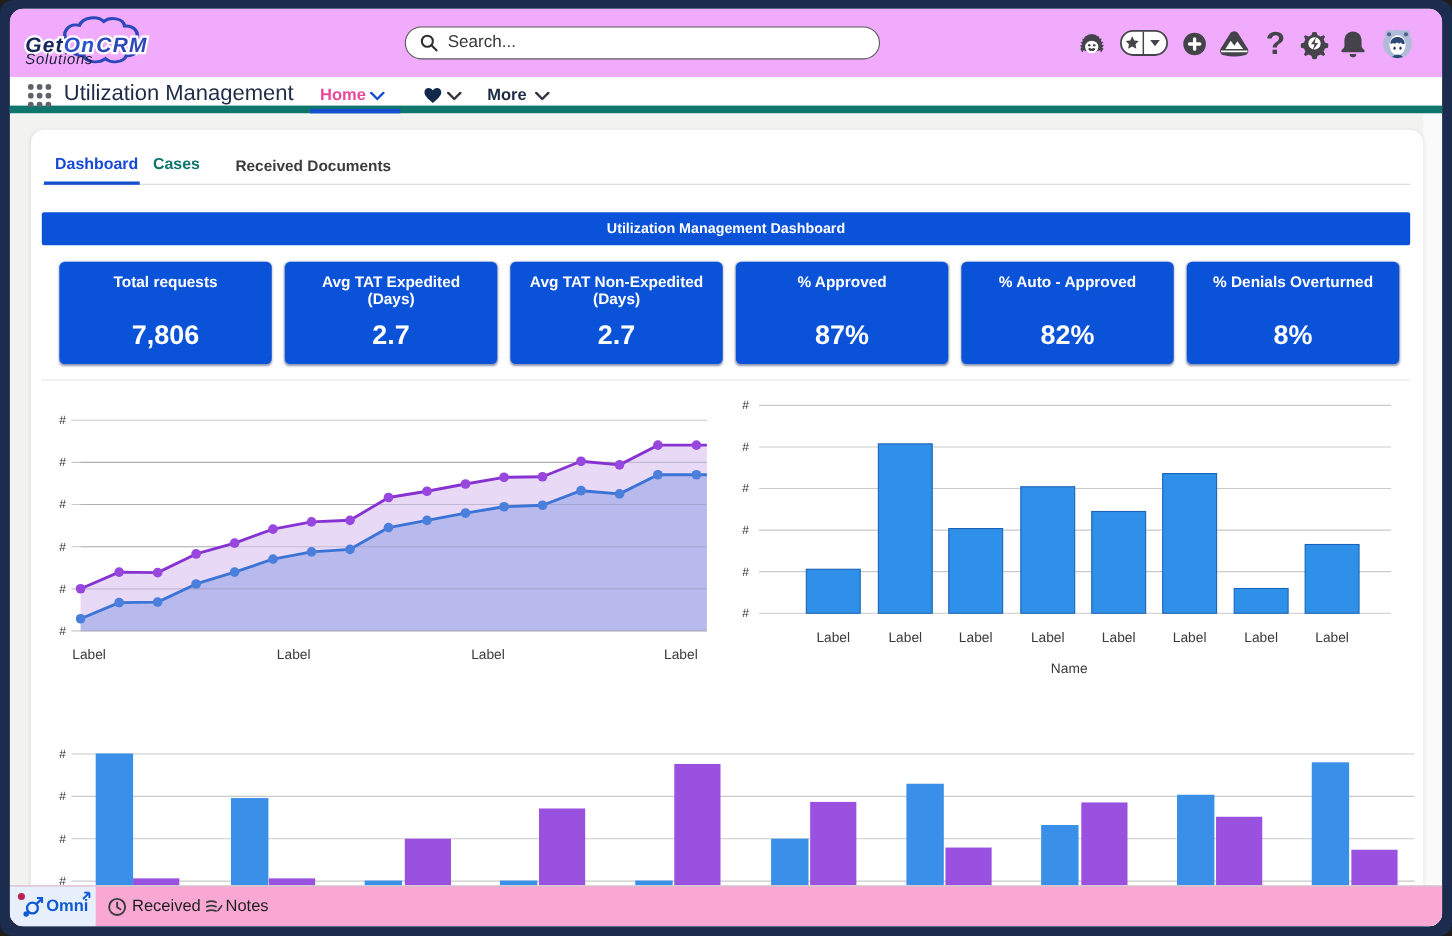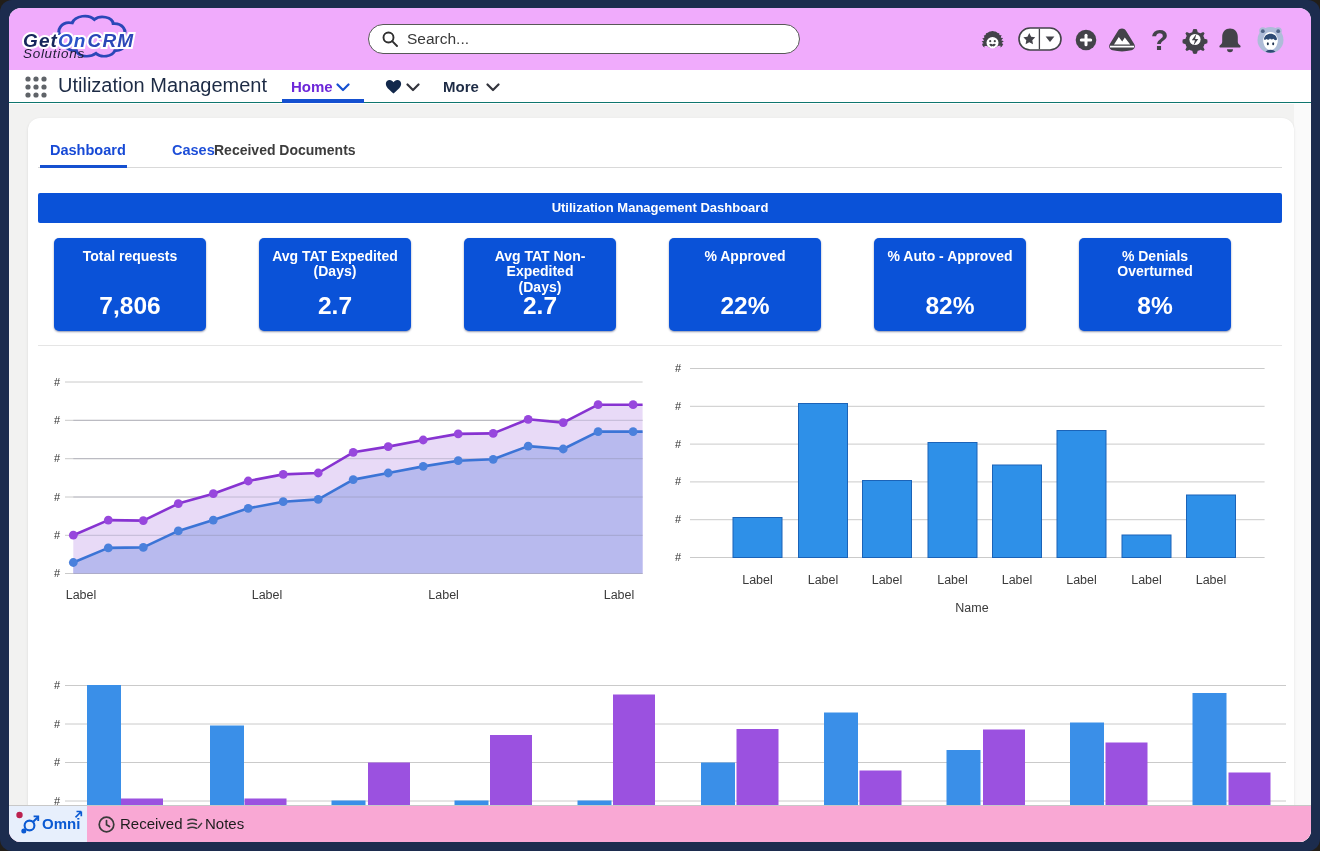--- a/index.html
+++ b/index.html
@@ -2,21 +2,21 @@
 <html><head>
 <meta charset="utf-8">
 <style>
   * { margin:0; padding:0; box-sizing:border-box; }
   html,body { width:1320px; height:851px; overflow:hidden; }
   body { background:#221e19; font-family:"Liberation Sans", sans-serif; position:relative; }
   .frame { position:absolute; left:0; top:0; width:1320px; height:851px; background:#1c2c4e; border-radius:12px; }
   .window { position:absolute; left:9px; top:8px; width:1302px; height:834px; background:#fff; border-radius:12px; overflow:hidden; }
   
   .header { position:absolute; left:0; top:0; width:100%; height:68px; background:#f0abfc; border-bottom:1px solid #ececec; }
-  .navbar { position:absolute; left:0; top:62px; width:100%; height:33px; background:#fff; border-bottom:1px solid #0f766e; }
+  .navbar { position:absolute; left:0; top:62px; width:100%; height:33px; background:#fff; border-bottom:7px solid #0f766e; }
   .content { position:absolute; left:0; top:96px; width:100%; height:738px; background:#f2f2f1; }
   .card { position:absolute; left:19px; top:13.5px; width:1266px; height:700px; background:#fff; border-radius:12px; box-shadow:0 1px 3px rgba(0,0,0,.1); }
   
   .footer { position:absolute; left:0; bottom:0; width:100%; height:37px; background:#f9a8d4; border-top:1px solid #c8c8c8; }
 </style>
 </head>
 <body>
 <div class="frame"></div>
 <div class="window">
   <div class="header" id="hdr">
@@ -102,21 +102,21 @@
           <circle cx="20" cy="4" r="2.6"></circle>
         <circle cx="4" cy="12" r="2.6"></circle>
           <circle cx="12" cy="12" r="2.6"></circle>
           <circle cx="20" cy="12" r="2.6"></circle>
         <circle cx="4" cy="20" r="2.6"></circle>
           <circle cx="12" cy="20" r="2.6"></circle>
           <circle cx="20" cy="20" r="2.6"></circle>
       </g>
     </svg>
     <span style="position:absolute;left:49px;top:4px;font-size:20px;color:#1d2b45;">Utilization Management</span>
-    <span style="position:absolute;left:282px;top:8px;font-size:15px;font-weight:bold;color:#6d28d9;">Home</span>
+    <span style="position:absolute;left:282px;top:8px;font-size:15px;font-weight:bold;color:#ec4899;">Home</span>
     <svg width="14" height="9" viewBox="0 0 14 9" style="position:absolute;left:327px;top:13px;">
         <path d="M1.5 1.5 L7 7 L12.5 1.5" fill="none" stroke="#1550d0" stroke-width="2.2" stroke-linecap="round" stroke-linejoin="round"></path>
       </svg>
     <div style="position:absolute;left:273px;top:29px;width:82px;height:4px;background:#1550d0;"></div>
     <svg width="17" height="15.5" viewBox="0 0 20 18" style="position:absolute;left:376px;top:9px;">
         <path d="M10 17 C4 12 1 9 1 5.5 C1 2.8 3 1 5.5 1 C7.4 1 9.2 2.2 10 3.8 C10.8 2.2 12.6 1 14.5 1 C17 1 19 2.8 19 5.5 C19 9 16 12 10 17 z" fill="#12284b"></path>
       </svg>
     <svg width="14" height="9" viewBox="0 0 14 9" style="position:absolute;left:397px;top:13px;">
         <path d="M1.5 1.5 L7 7 L12.5 1.5" fill="none" stroke="#33343d" stroke-width="2.2" stroke-linecap="round" stroke-linejoin="round"></path>
       </svg>
@@ -125,46 +125,46 @@
         <path d="M1.5 1.5 L7 7 L12.5 1.5" fill="none" stroke="#33343d" stroke-width="2.2" stroke-linecap="round" stroke-linejoin="round"></path>
       </svg>
   </div>
   <div class="content">
       <div style="position:absolute;right:0;top:0;width:17px;height:100%;background:#fafafa;"></div>
     <div class="card" id="card">
 
       <div style="position:absolute;left:10px;top:0;width:1244px;height:50px;border-bottom:1px solid #d9d9d9;"></div>
       <span style="position:absolute;left:22px;top:24px;font-size:14.5px;font-weight:bold;color:#1649d6;">Dashboard</span>
       <div style="position:absolute;left:12px;top:47px;width:87px;height:3px;background:#1550d0;"></div>
-      <span style="position:absolute;left:111px;top:24px;font-size:14.5px;font-weight:bold;color:#1d4ed8;margin-left:33px;">Cases</span>
+      <span style="position:absolute;left:111px;top:24px;font-size:14.5px;font-weight:bold;color:#0f766e;">Cases</span>
       <span style="position:absolute;left:186px;top:24px;font-size:14px;font-weight:bold;color:#3c3c3c;">Received Documents</span>
 
       <div style="position:absolute;left:10px;top:75px;width:1244px;height:30.5px;background:#0a52d8;border-radius:2px;color:#fff;font-size:13px;font-weight:bold;text-align:center;line-height:30.5px;">Utilization Management Dashboard</div>
 
       <div id="kpis" style="position:absolute;left:26px;top:120.5px;width:1230px;height:93px;">
         <style>
-          .kpi { position:absolute; top:0; width:152px; height:93px; background:#0a52d8; border-radius:5px; color:#fff; text-align:center; box-shadow:0 1px 2px rgba(0,20,80,.45); }
+          .kpi { position:absolute; top:0; width:193px; height:93px; background:#0a52d8; border-radius:5px; color:#fff; text-align:center; box-shadow:0 1px 2px rgba(0,20,80,.45); }
           .kpi .t { position:absolute; left:6px; right:6px; top:10.5px; font-size:14px; font-weight:bold; line-height:15.5px; }
           .kpi .v { position:absolute; left:0; right:0; top:54px; font-size:24.5px; font-weight:bold; }
         </style>
         <div class="kpi" style="left:0;">
             <div class="t">Total requests</div>
             <div class="v">7,806</div>
           </div>
         <div class="kpi" style="left:205px;">
             <div class="t">Avg TAT Expedited<br>(Days)</div>
             <div class="v">2.7</div>
           </div>
         <div class="kpi" style="left:410px;">
             <div class="t">Avg TAT Non-Expedited<br>(Days)</div>
             <div class="v">2.7</div>
           </div>
         <div class="kpi" style="left:615px;">
             <div class="t">% Approved</div>
-            <div class="v">22%</div>
+            <div class="v">87%</div>
           </div>
         <div class="kpi" style="left:820px;">
             <div class="t">% Auto - Approved</div>
             <div class="v">82%</div>
           </div>
         <div class="kpi" style="left:1025px;">
             <div class="t">% Denials Overturned</div>
             <div class="v">8%</div>
           </div>
       </div>

